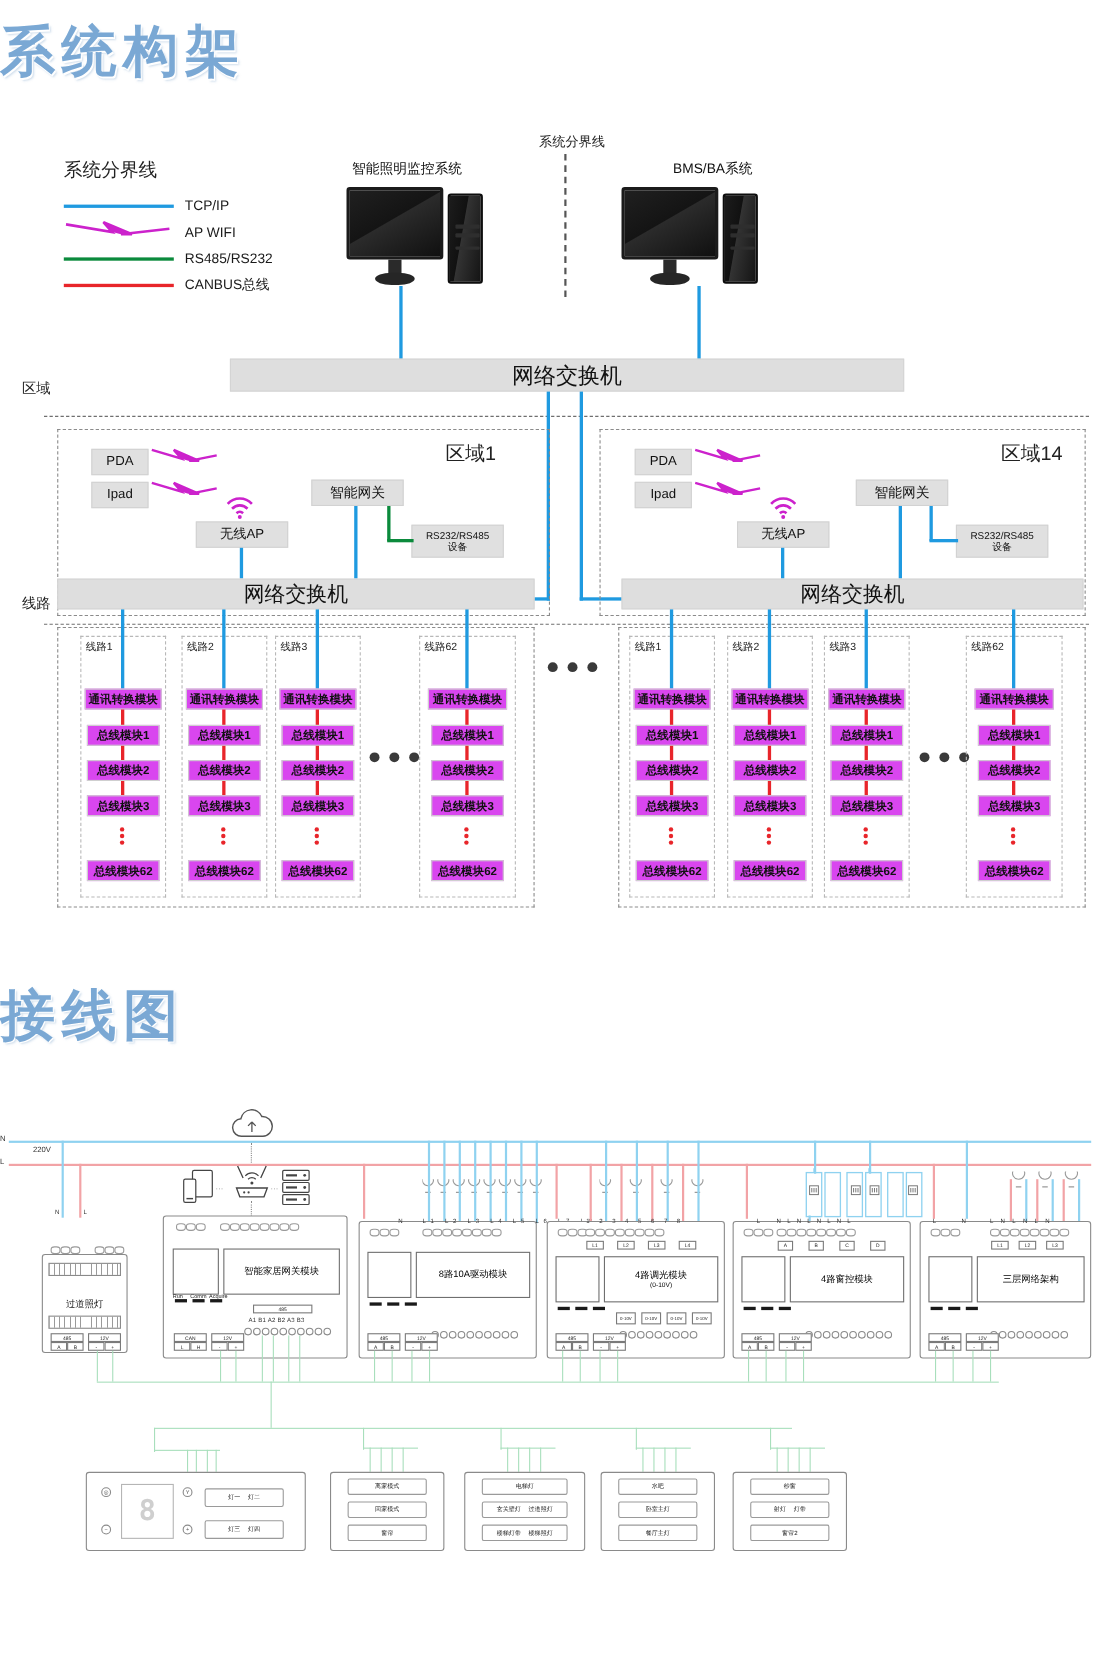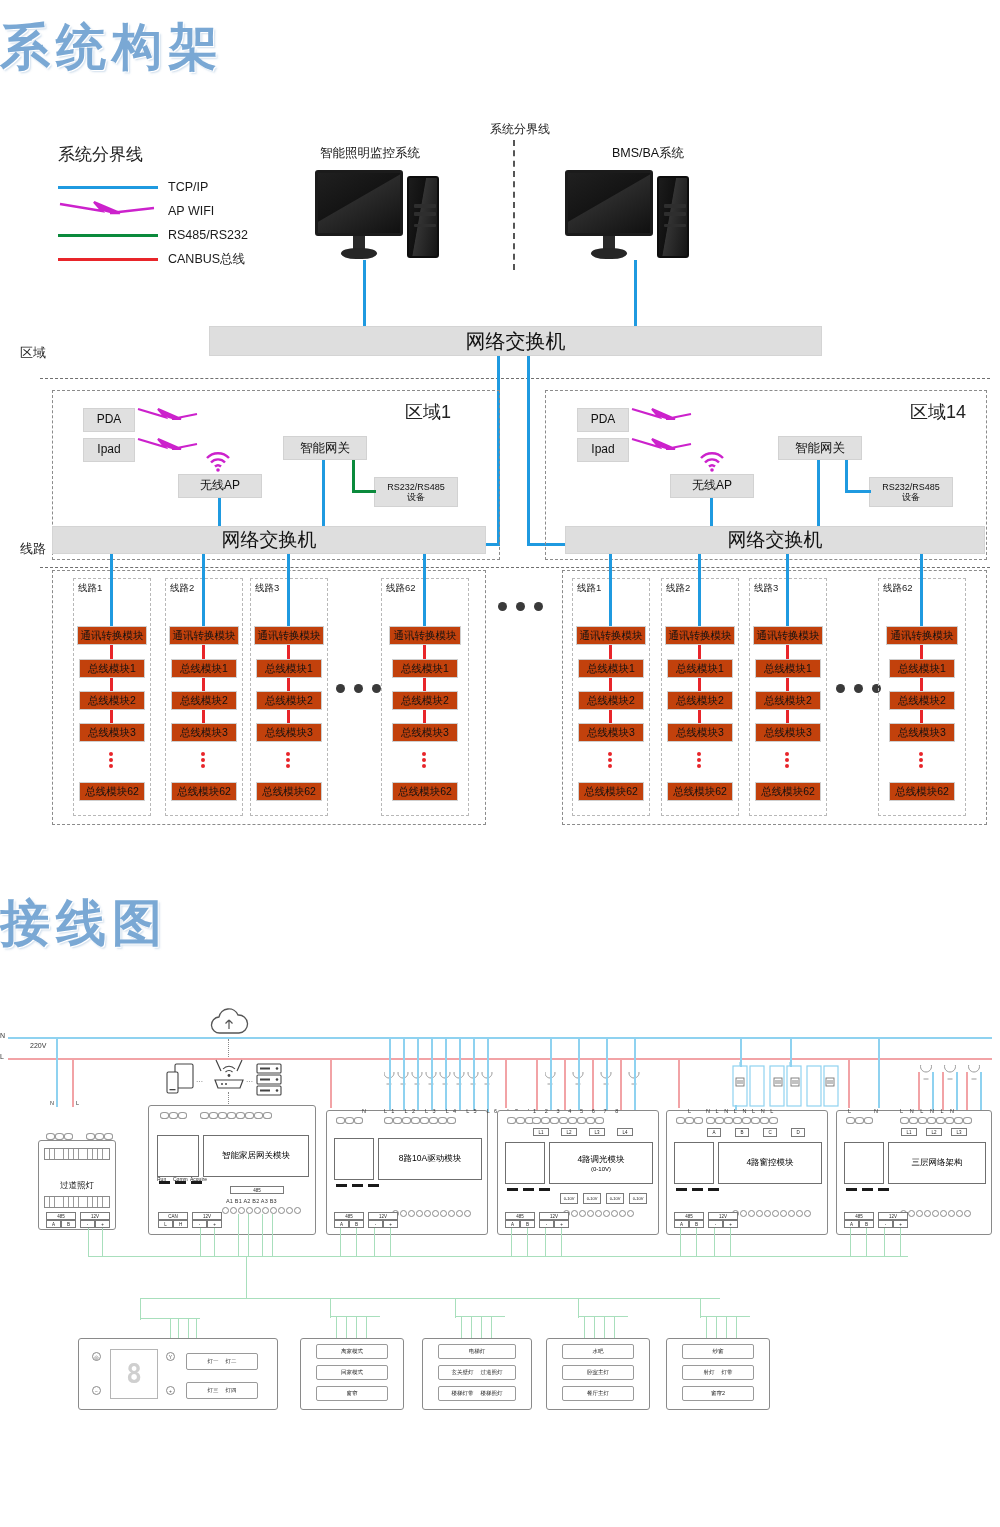--- a/index.html
+++ b/index.html
@@ -43,24 +43,25 @@
   .dash-line-col{ border:1px dashed #b8b8b8; }
   .hdash{ border-top:1.5px dashed #6f6f6f; height:0; }
   .vdash{ border-left:2px dashed #555; width:0; }
 
   
   .wire{ position:absolute; background:#1f9ae0; }
   .wire-red{ position:absolute; background:#e8252a; }
   .wire-green{ position:absolute; background:#0b8a3c; }
 
   .mod-box{
-    background:#c2410c; border:1px solid #cfcfcf;
+    background:#d946ef; border:1px solid #cfcfcf;
     font-size:10.5px; color:#111;
     display:flex; align-items:center; justify-content:center;
     text-align:left;
+    font-weight:bold;
   }
   .line-tag{ font-size:9.5px; color:#222; }
   .dot3{ display:flex; gap:9px; align-items:center; }
   .dot3 i{ width:9px; height:9px; border-radius:50%; background:#3a3a3a; display:block; }
   .vdots i{ width:4px;height:4px;border-radius:50%;background:#e8252a;display:block;margin:2px auto;}
 
   
   .monitor-screen{
     background:linear-gradient(150deg,#202020 0%,#141414 45%,#2b2b2b 46%,#101010 100%);
     border:3px solid #1b1b1b; border-radius:3px;

